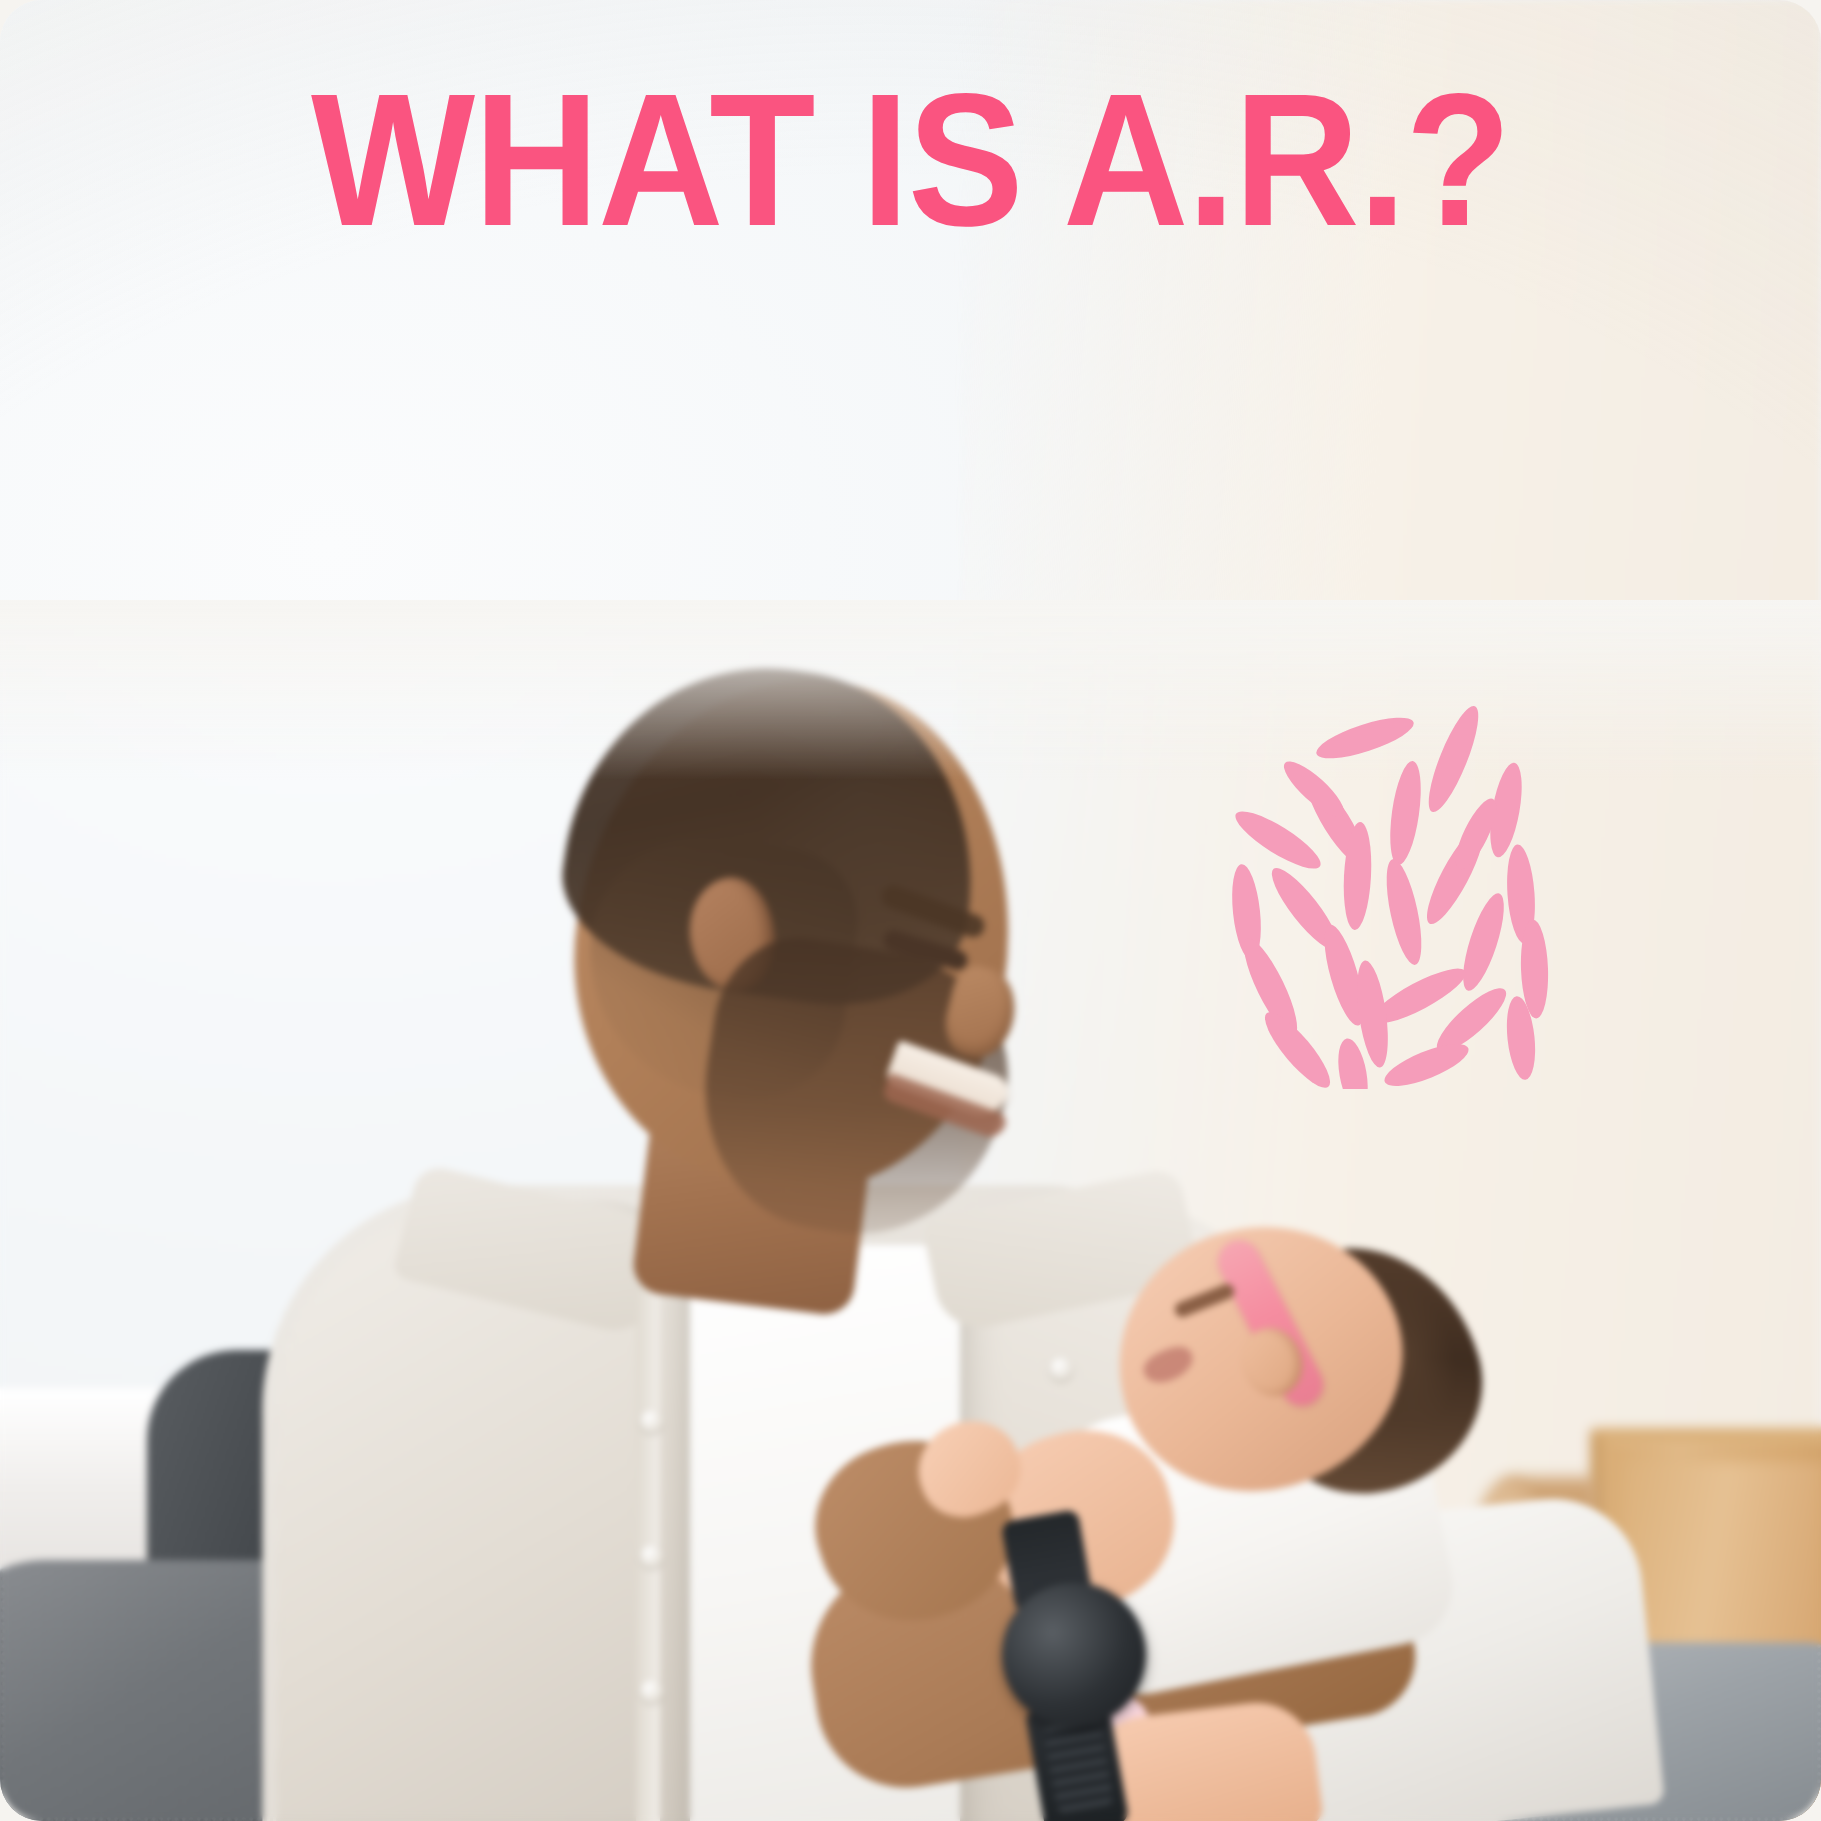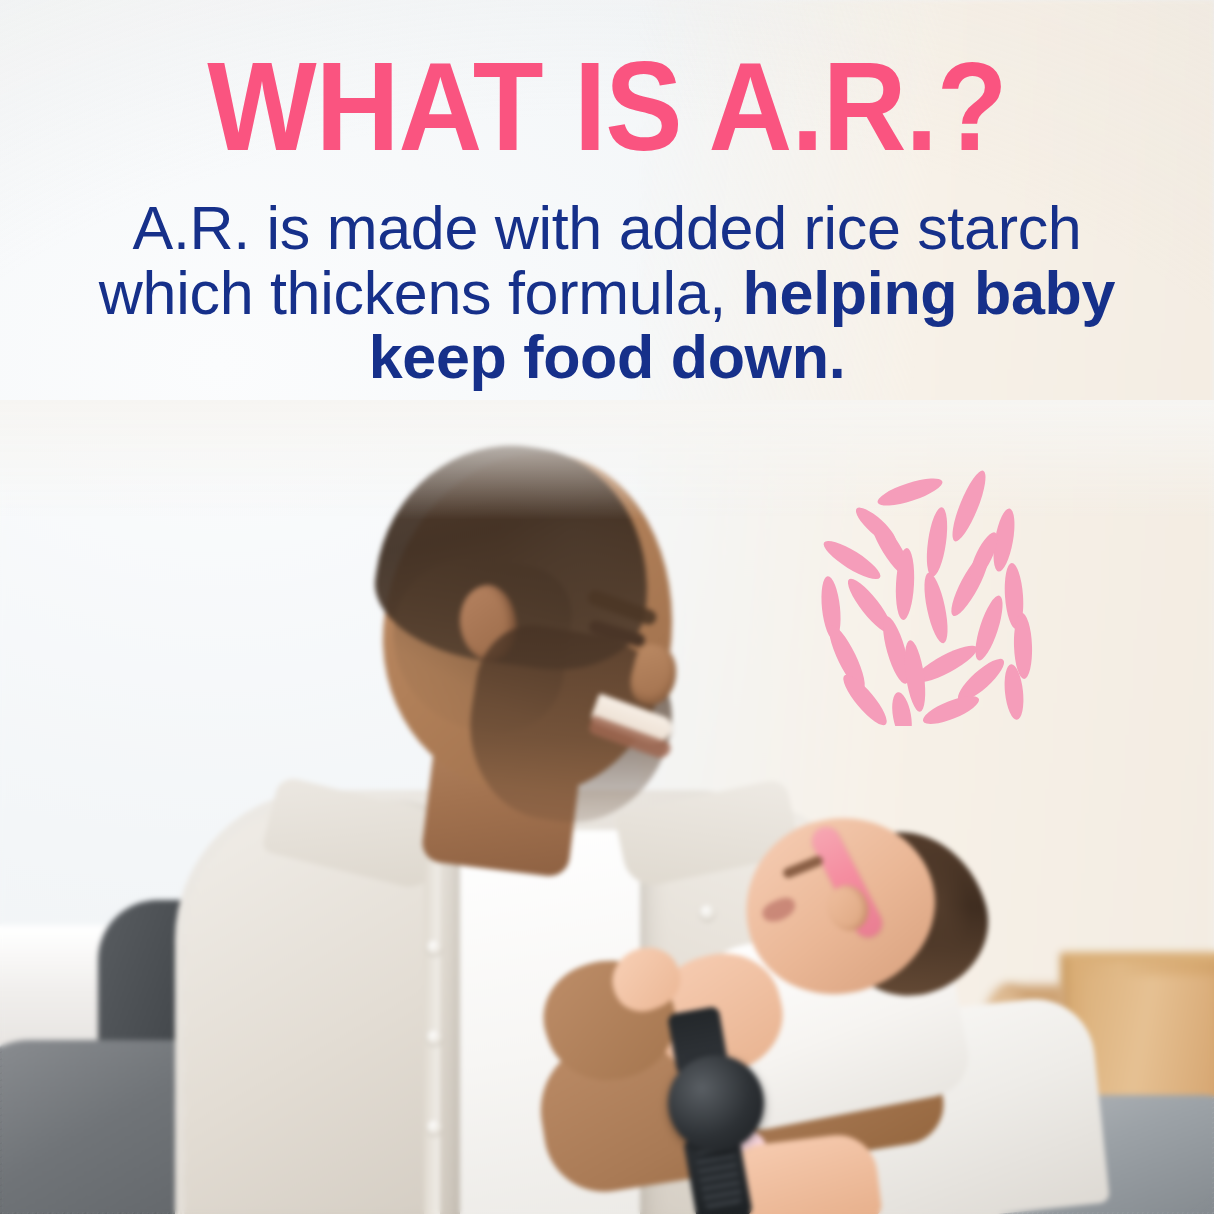--- a/index.html
+++ b/index.html
@@ -9,20 +9,21 @@
     overflow:hidden;
     background:#f6f4f0;
   }
 
   #poster {
     position:relative;
     width:1214px; height:1214px;
     overflow:hidden;
     background:
       linear-gradient(100deg, #f4f7f9 0%, #f6f5f2 42%, #f7f3ee 72%, #f4efe9 100%);
+    border-radius: 28px;
   }
 
   
   .photo {
     position:absolute; left:0; top:0; width:1214px; height:1214px;
   }
   .photo > * { position:absolute; }
 
   
   .wall {
@@ -508,15 +509,14 @@
         <ellipse cx="133" cy="242" rx="9" ry="30" transform="rotate(68 133 242)"></ellipse>
         <ellipse cx="84" cy="248" rx="9" ry="24" transform="rotate(-10 84 248)"></ellipse>
         <ellipse cx="58" cy="58" rx="8" ry="26" transform="rotate(-48 58 58)"></ellipse>
         <ellipse cx="166" cy="88" rx="8" ry="26" transform="rotate(26 166 88)"></ellipse>
       </g>
     </svg>
   </div>
 
   <h1 class="headline">WHAT IS A.R.?</h1>
 
-  <p class="subcopy"><span>A.R. is made with added rice starch which thickens formula, </span><span class="bold">helping baby keep food down.</span></p>
 
 </div>
 
 </body></html>

